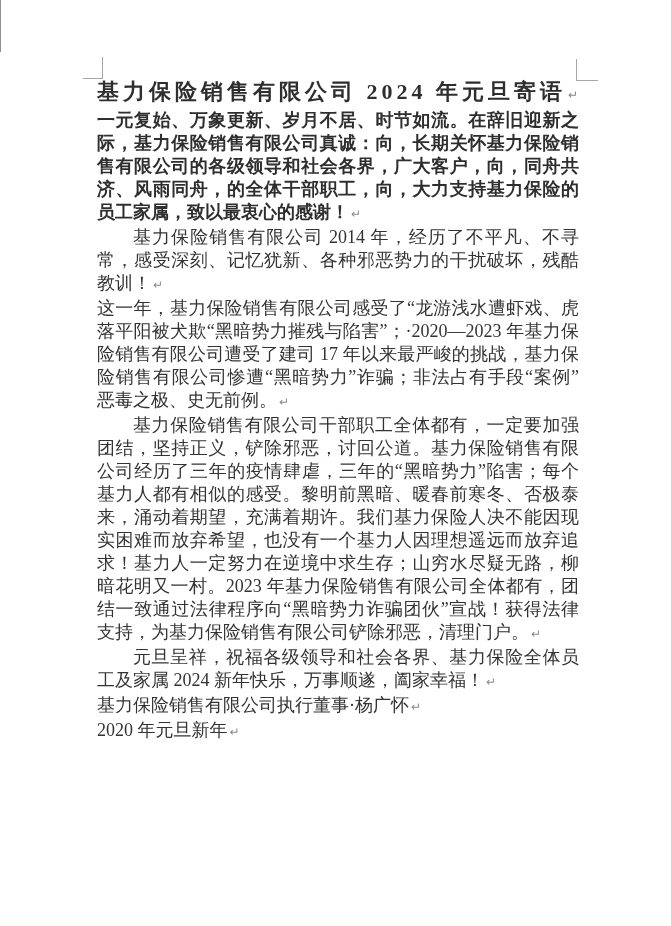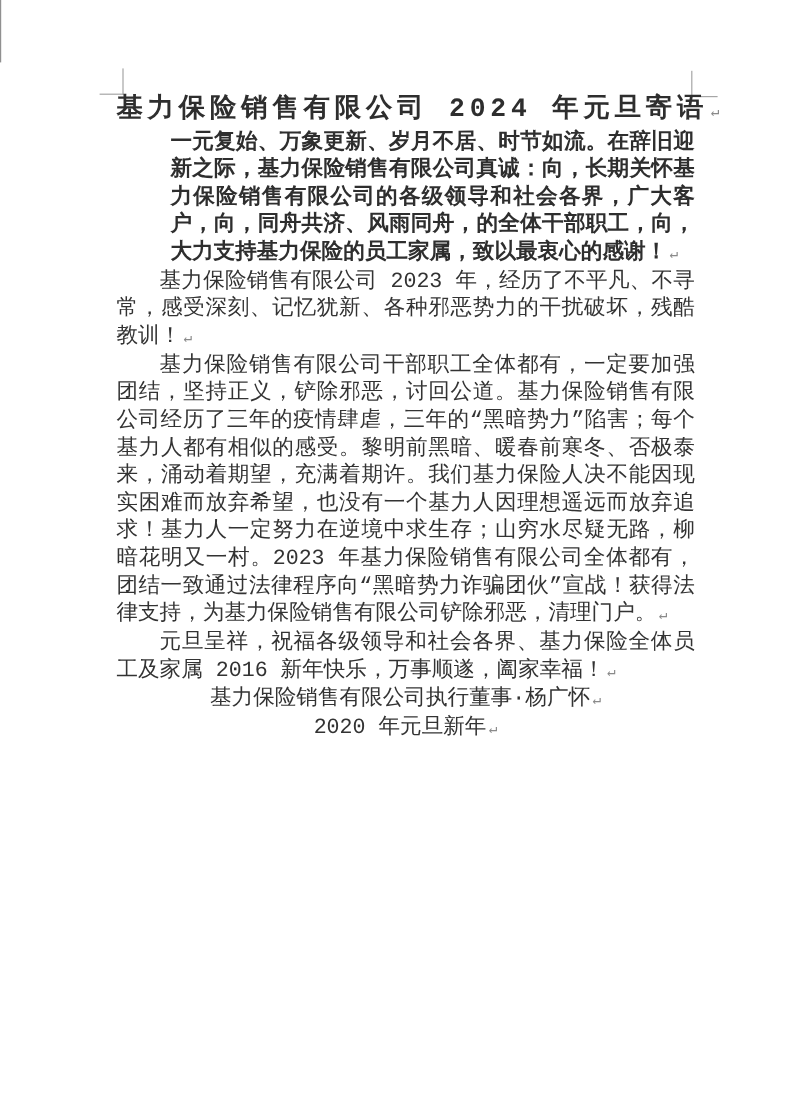--- a/index.html
+++ b/index.html
@@ -6,21 +6,21 @@
     margin: 0;
     padding: 0;
     background: #ffffff;
   }
   .page {
     position: relative;
     width: 671px;
     height: 822px;
     background: #ffffff;
     overflow: hidden;
-    font-family: Liberation Mono, monospace;
+    font-family: Liberation Serif, serif;
   }
   
   .edge-line {
     position: absolute;
     left: 0;
     width: 1px;
     background: #909090;
   }
   .edge-top    { top: 0;     height: 52px; }
   .edge-bottom { top: 855px; height: 71px; }
@@ -53,23 +53,23 @@
     color: #2e2e2e;
   }
   .para {
     margin: 0;
     font-size: 18px;
     line-height: 23px;
     text-align: justify;
     text-justify: inter-ideograph;
     word-break: break-all;
   }
-  .para.bold   { font-weight: 700; color: #2e2e2e; margin-left: 45px; }
+  .para.bold   { font-weight: 700; color: #2e2e2e; }
   .para.indent { text-indent: 2em; }
-  .para.center { text-align: center; text-indent: 0; }
+  .para.center { text-align: left; text-indent: 0; }
   .pmark {
     font-size: 12px;
     color: #8a8a8a;
     letter-spacing: 0;
     font-weight: 400;
     margin-left: 2px;
   }
 </style>
 </head>
 <body>
@@ -83,21 +83,22 @@
   <div class="crop crop-tr"></div>
   <div class="crop crop-bl"></div>
   <div class="crop crop-br"></div>
 
   <div class="content">
     <h1 class="doc-title">
       <span>基力保险销售有限公司 2024 年元旦寄语</span><span class="pmark">↵</span>
     </h1>
     <div id="paragraphs">
         <p class="para bold"><span>一元复始、万象更新、岁月不居、时节如流。在辞旧迎新之际，基力保险销售有限公司真诚：向，长期关怀基力保险销售有限公司的各级领导和社会各界，广大客户，向，同舟共济、风雨同舟，的全体干部职工，向，大力支持基力保险的员工家属，致以最衷心的感谢！</span><span class="pmark">↵</span></p>
-        <p class="para regular indent"><span>基力保险销售有限公司 2023 年，经历了不平凡、不寻常，感受深刻、记忆犹新、各种邪恶势力的干扰破坏，残酷教训！</span><span class="pmark">↵</span></p>
+        <p class="para regular indent"><span>基力保险销售有限公司 2014 年，经历了不平凡、不寻常，感受深刻、记忆犹新、各种邪恶势力的干扰破坏，残酷教训！</span><span class="pmark">↵</span></p>
+        <p class="para regular"><span>这一年，基力保险销售有限公司感受了“龙游浅水遭虾戏、虎落平阳被犬欺“黑暗势力摧残与陷害”；·2020—2023 年基力保险销售有限公司遭受了建司 17 年以来最严峻的挑战，基力保险销售有限公司惨遭“黑暗势力”诈骗；非法占有手段“案例” 恶毒之极、史无前例。</span><span class="pmark">↵</span></p>
         <p class="para regular indent"><span>基力保险销售有限公司干部职工全体都有，一定要加强团结，坚持正义，铲除邪恶，讨回公道。基力保险销售有限公司经历了三年的疫情肆虐，三年的“黑暗势力”陷害；每个基力人都有相似的感受。黎明前黑暗、暖春前寒冬、否极泰来，涌动着期望，充满着期许。我们基力保险人决不能因现实困难而放弃希望，也没有一个基力人因理想遥远而放弃追求！基力人一定努力在逆境中求生存；山穷水尽疑无路，柳暗花明又一村。2023 年基力保险销售有限公司全体都有，团结一致通过法律程序向“黑暗势力诈骗团伙”宣战！获得法律支持，为基力保险销售有限公司铲除邪恶，清理门户。</span><span class="pmark">↵</span></p>
-        <p class="para regular indent"><span>元旦呈祥，祝福各级领导和社会各界、基力保险全体员工及家属 2016 新年快乐，万事顺遂，阖家幸福！</span><span class="pmark">↵</span></p>
+        <p class="para regular indent"><span>元旦呈祥，祝福各级领导和社会各界、基力保险全体员工及家属 2024 新年快乐，万事顺遂，阖家幸福！</span><span class="pmark">↵</span></p>
         <p class="para center"><span>基力保险销售有限公司执行董事·杨广怀</span><span class="pmark">↵</span></p>
         <p class="para center"><span>2020 年元旦新年</span><span class="pmark">↵</span></p>
       </div>
   </div>
 
 </div>
 
 </body></html>

